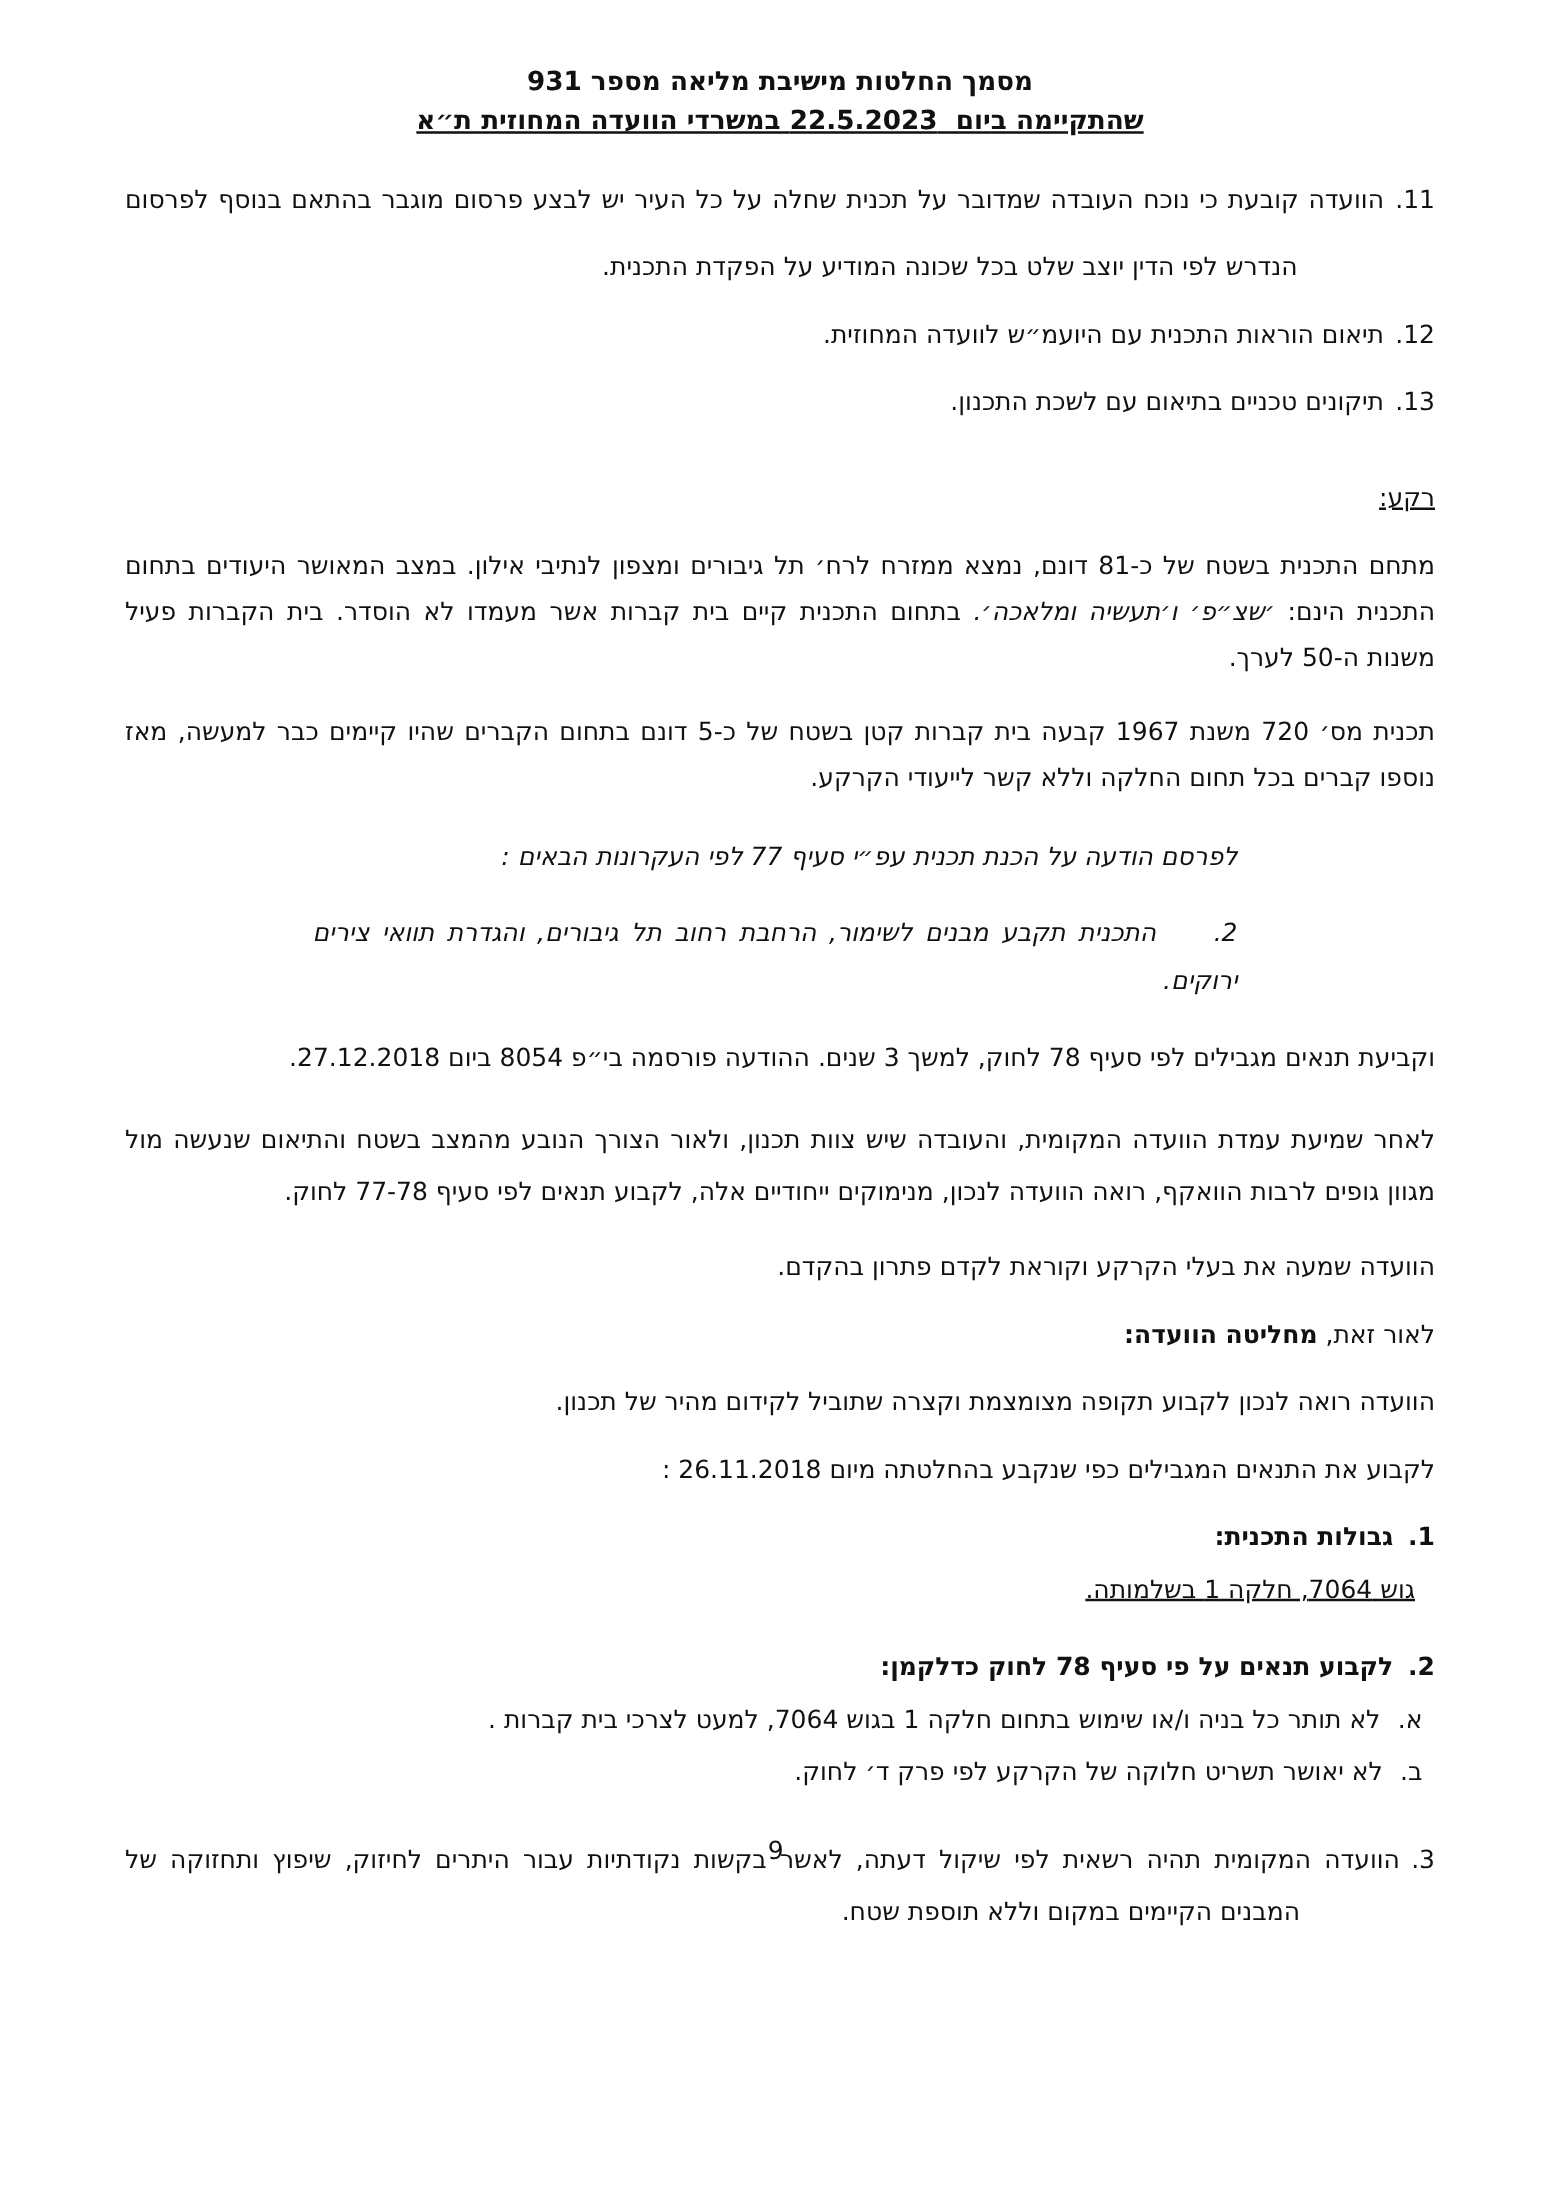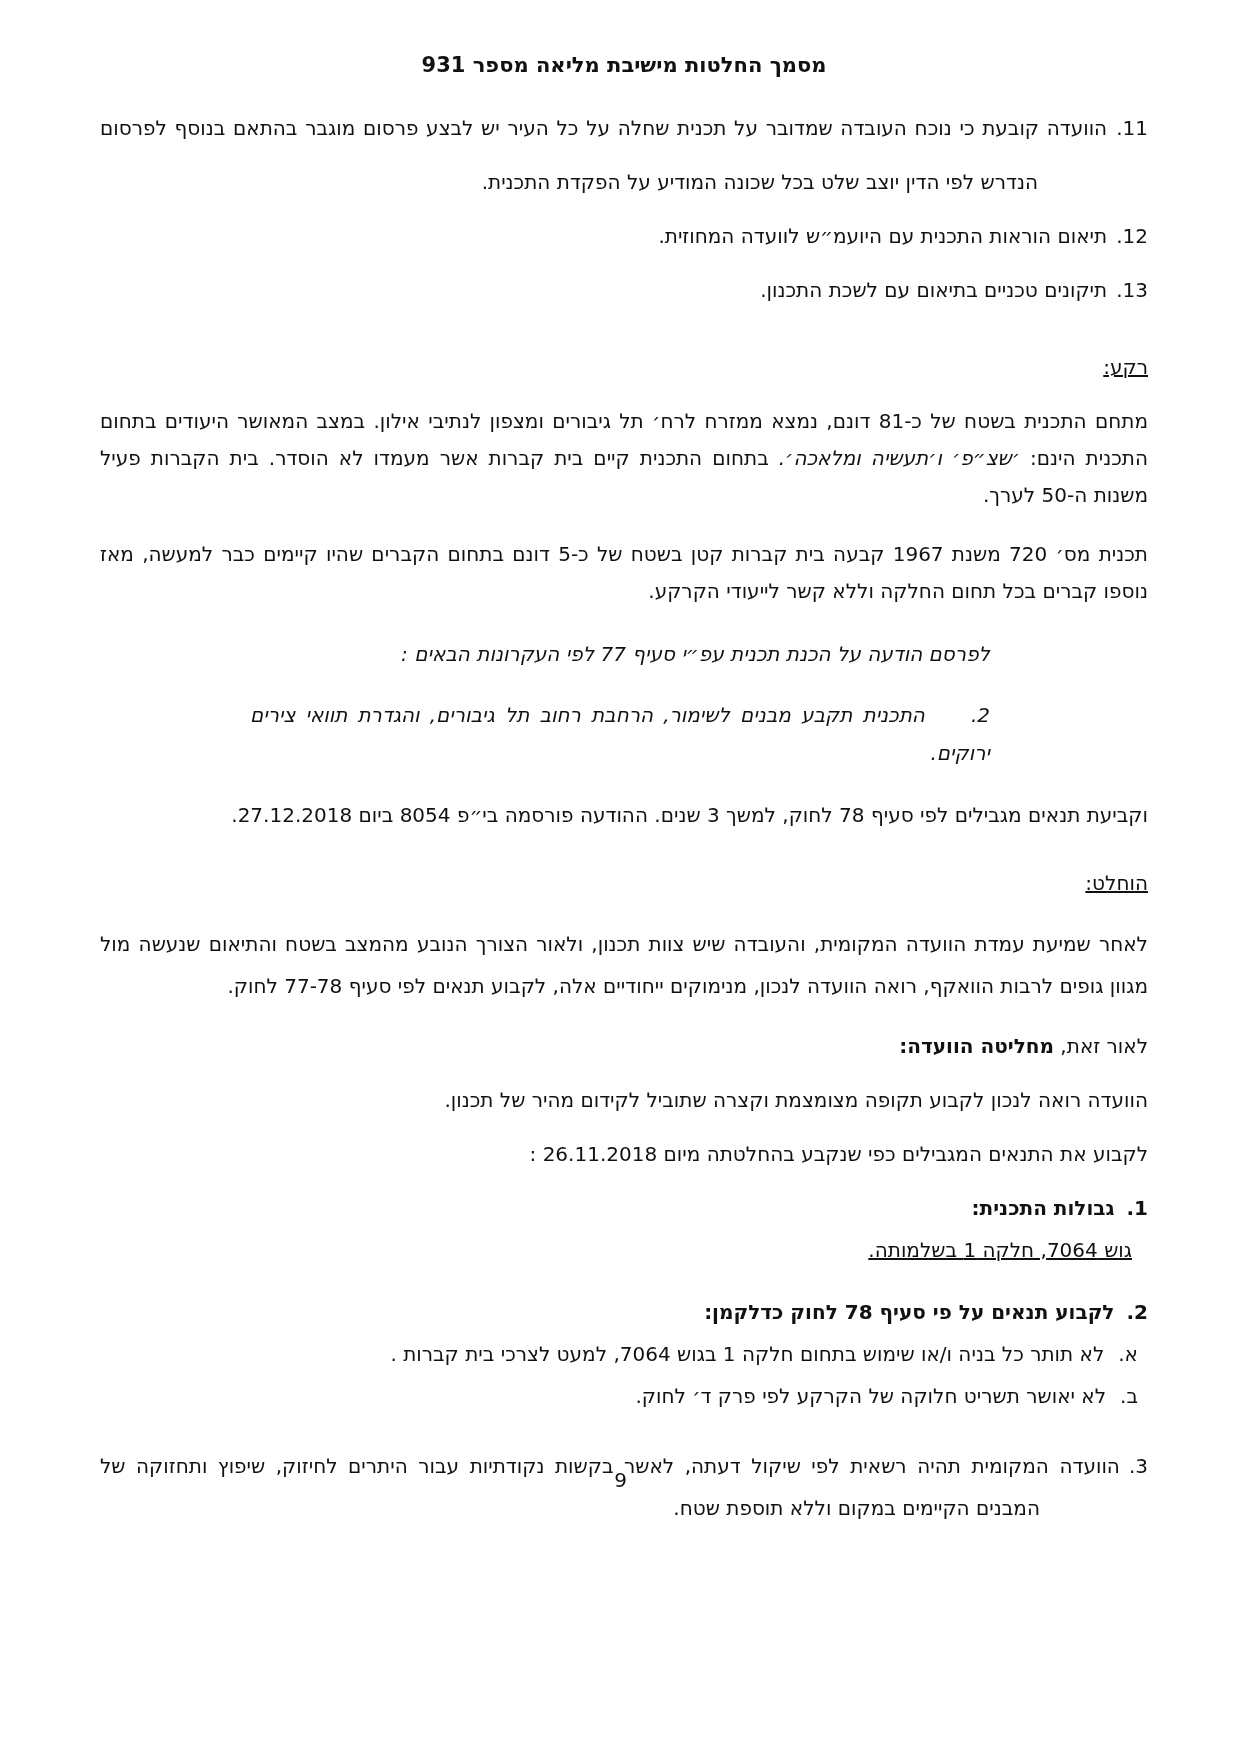--- a/index.html
+++ b/index.html
@@ -50,20 +50,21 @@
   
   .page-number{position:absolute;left:0;right:0;bottom:68px;text-align:center;line-height:24px;}
 </style>
 </head>
 <body>
 
 <div class="page">
 
   <div class="doc-header">
     <div>מסמך החלטות מישיבת מליאה מספר 931</div>
+    <div class="u">שהתקיימה ביום  22.5.2023 במשרדי הוועדה המחוזית ת״א</div>
   </div>
 
   <div class="prev-list">
     <div class="prev-item"><span class="num">11.</span><span>הוועדה קובעת כי נוכח העובדה שמדובר על תכנית שחלה על כל העיר יש לבצע פרסום מוגבר בהתאם בנוסף לפרסום הנדרש לפי הדין יוצב שלט בכל שכונה המודיע על הפקדת התכנית.</span></div>
     <div class="prev-item"><span class="num">12.</span><span>תיאום הוראות התכנית עם היועמ״ש לוועדה המחוזית.</span></div>
     <div class="prev-item"><span class="num">13.</span><span>תיקונים טכניים בתיאום עם לשכת התכנון.</span></div>
   </div>
 
 
   <div>
@@ -71,22 +72,22 @@
     <p class="bg-p"><span>מתחם התכנית בשטח של כ-81 דונם, נמצא ממזרח לרח׳ תל גיבורים ומצפון לנתיבי אילון. במצב המאושר היעודים בתחום התכנית הינם: </span><span class="it">׳שצ״פ׳ ו׳תעשיה ומלאכה׳.</span><span> בתחום התכנית קיים בית קברות אשר מעמדו לא הוסדר. בית הקברות פעיל משנות ה-50 לערך.</span></p>
     <p class="bg-p">תכנית מס׳ 720 משנת 1967 קבעה בית קברות קטן בשטח של כ-5 דונם בתחום הקברים שהיו קיימים כבר למעשה, מאז נוספו קברים בכל תחום החלקה וללא קשר לייעודי הקרקע.</p>
     <div class="quote">
       <div class="quote-intro">לפרסם הודעה על הכנת תכנית עפ״י סעיף 77 לפי העקרונות הבאים :</div>
       <div class="quote-item"><span class="qnum">2.</span><span>התכנית תקבע מבנים לשימור, הרחבת רחוב תל גיבורים, והגדרת תוואי צירים ירוקים.</span></div>
     </div>
     <p class="p-after-quote">וקביעת תנאים מגבילים לפי סעיף 78 לחוק, למשך 3 שנים. ההודעה פורסמה בי״פ 8054 ביום 27.12.2018.</p>
   </div>
 
   <div>
-    <div class="sec-heading">הוחלט:</div>
     <p class="d-p1">לאחר שמיעת עמדת הוועדה המקומית, והעובדה שיש צוות תכנון, ולאור הצורך הנובע מהמצב בשטח והתיאום שנעשה מול מגוון גופים לרבות הוואקף, רואה הוועדה לנכון, מנימוקים ייחודיים אלה, לקבוע תנאים לפי סעיף 77-78 לחוק.</p>
+    <p class="d-p">הוועדה שמעה את בעלי הקרקע וקוראת לקדם פתרון בהקדם.</p>
     <p class="d-p d-resolve"><span>לאור זאת, </span><b>מחליטה הוועדה:</b></p>
     <p class="d-p">הוועדה רואה לנכון לקבוע תקופה מצומצמת וקצרה שתוביל לקידום מהיר של תכנון.</p>
     <p class="d-p">לקבוע את התנאים המגבילים כפי שנקבע בהחלטתה מיום 26.11.2018 :</p>
 
     <div class="d-item">
       <span class="dnum">1.</span><span class="dtitle">גבולות התכנית:</span>
       <div class="d-item-content">גוש 7064, חלקה 1 בשלמותה.</div>
     </div>
 
     <div class="d-item" style="margin-top:32px;">

